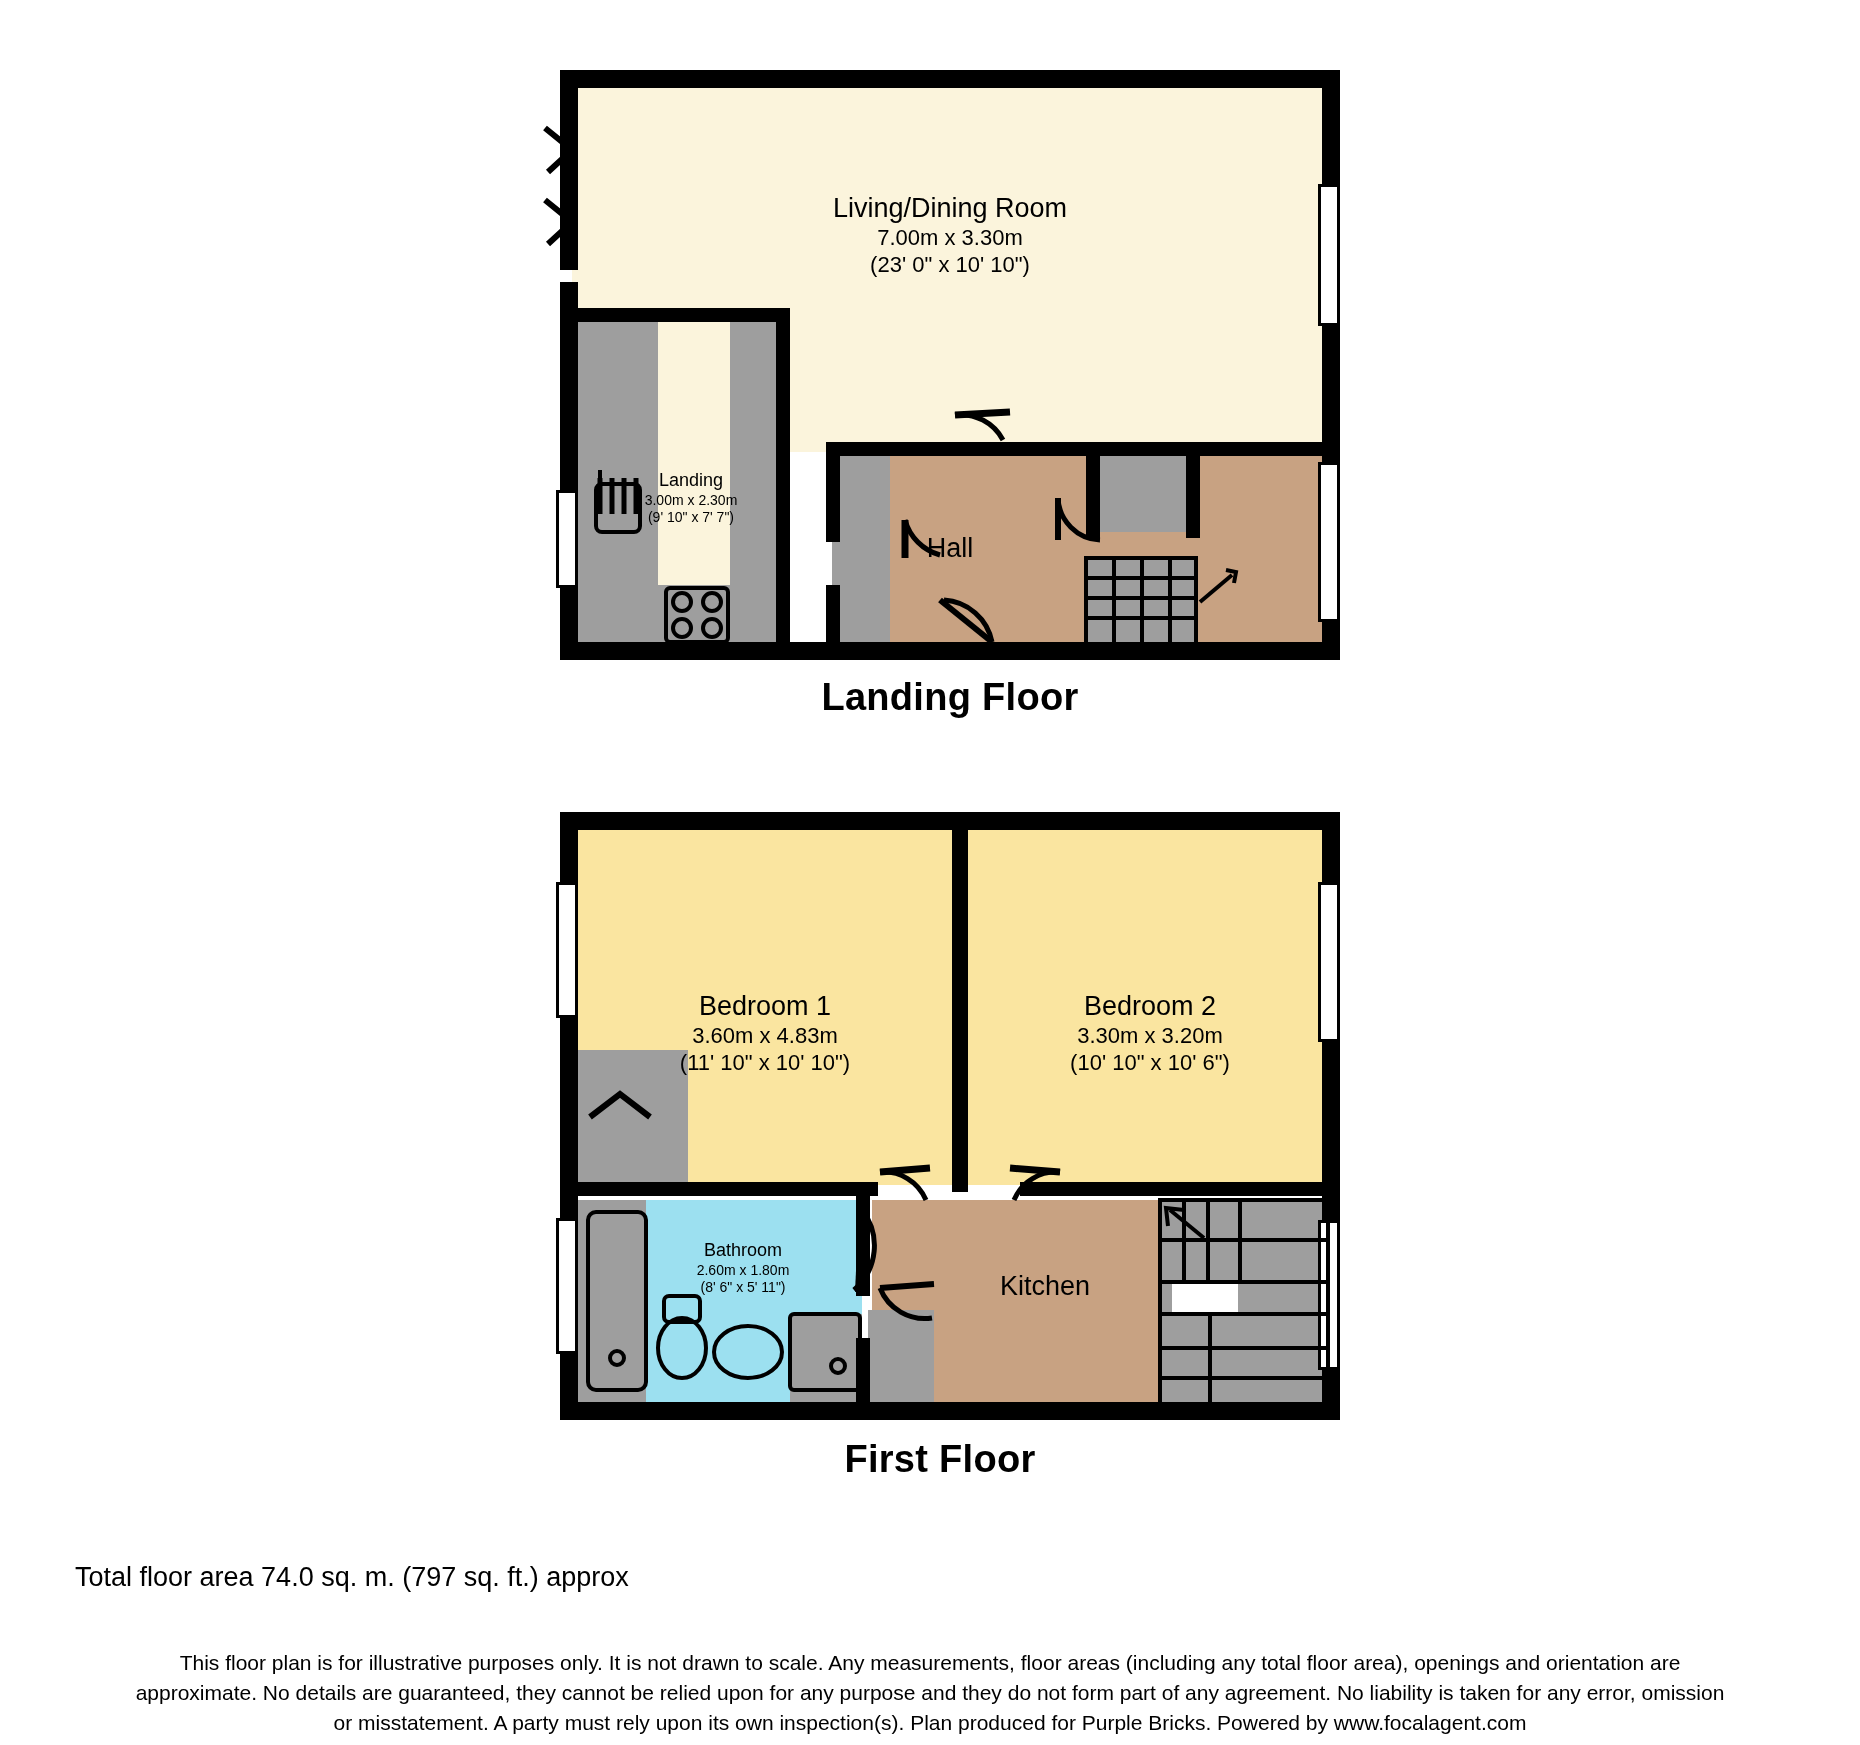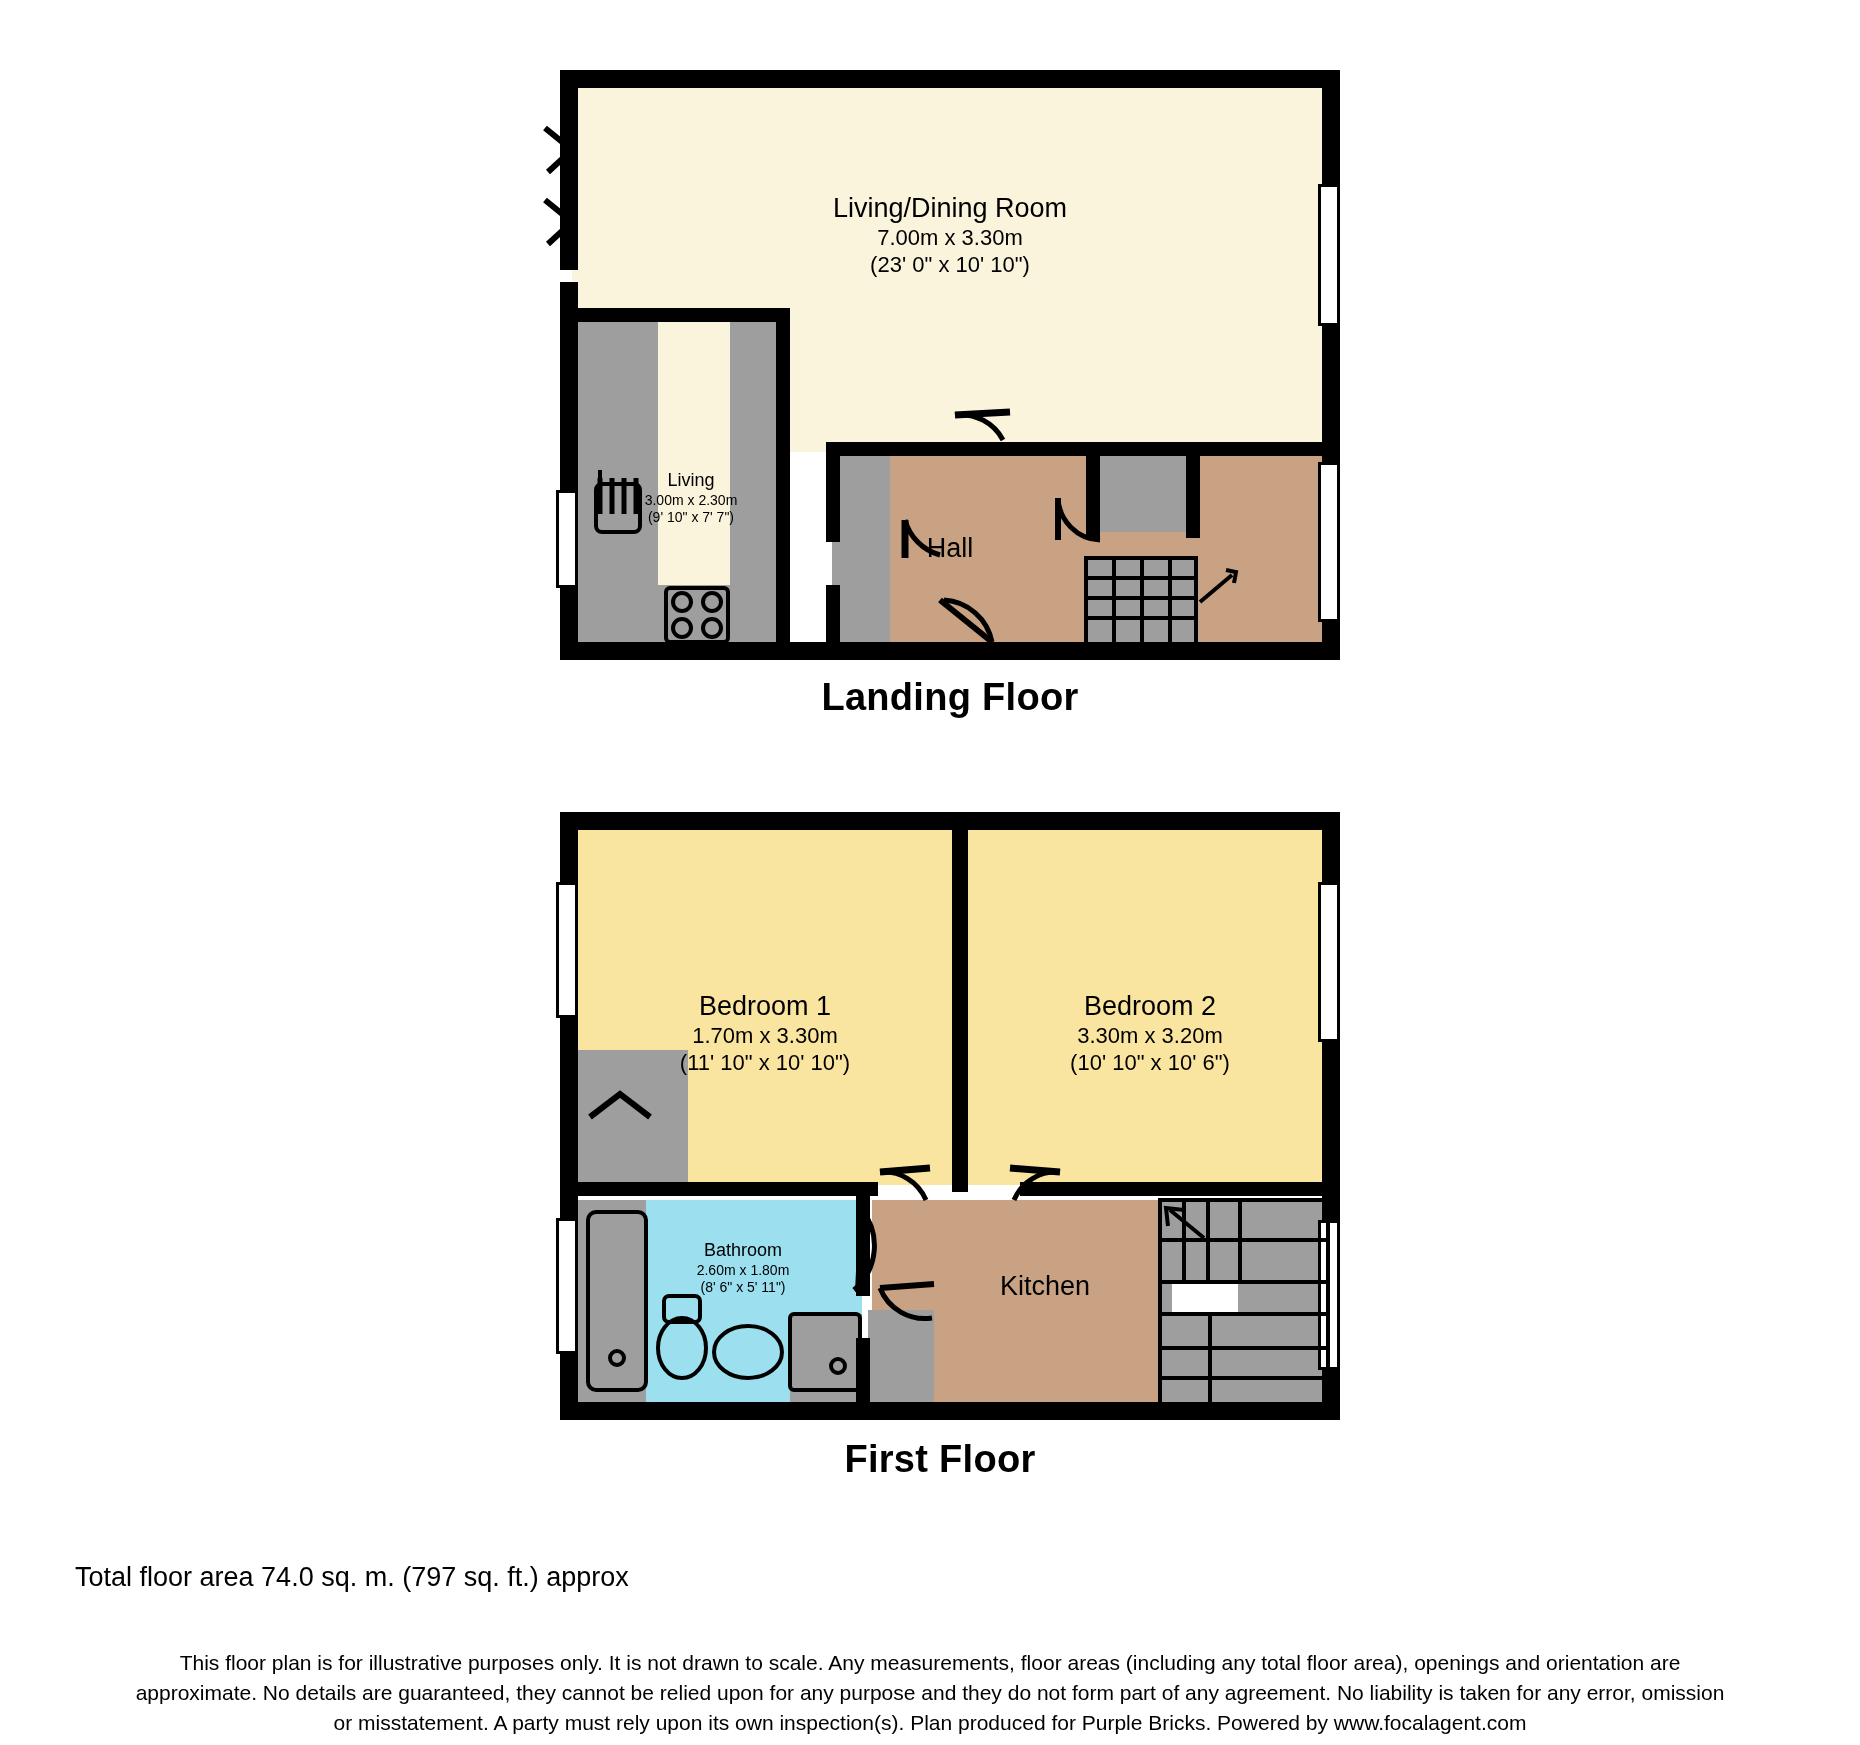--- a/index.html
+++ b/index.html
@@ -128,21 +128,21 @@
     <div class="window" style="left:1318px; top:462px; width:22px; height:160px;"></div>
     <div class="window" style="left:556px; top:490px; width:22px; height:98px;"></div>
 
     <div class="label" style="left:800px; top:192px; width:300px;">
       <div class="name">Living/Dining Room</div>
       <div class="dim">7.00m x 3.30m</div>
       <div class="dim">(23' 0" x 10' 10")</div>
     </div>
 
     <div class="label small" style="left:601px; top:470px; width:180px;">
-      <div class="name">Living</div>
+      <div class="name">Landing</div>
       <div class="dim">3.00m x 2.30m</div>
       <div class="dim">(9' 10" x 7' 7")</div>
     </div>
 
     <div class="label" style="left:880px; top:532px; width:140px;">
       <div class="name">Hall</div>
     </div>
 
     <div class="floor-title" style="left:660px; top:676px; width:580px;">Landing Floor</div>
   </div>
@@ -172,21 +172,21 @@
     <div class="wall" style="left:856px; top:406px; width:14px; height:100px;"></div>
     <div class="wall" style="left:856px; top:548px; width:14px; height:72px;"></div>
 
     <div class="window" style="left:556px; top:92px; width:22px; height:136px;"></div>
     <div class="window" style="left:1318px; top:92px; width:22px; height:160px;"></div>
     <div class="window" style="left:556px; top:428px; width:22px; height:136px;"></div>
     <div class="window" style="left:1318px; top:430px; width:22px; height:150px;"></div>
 
     <div class="label" style="left:625px; top:200px; width:280px;">
       <div class="name">Bedroom 1</div>
-      <div class="dim">1.70m x 3.30m</div>
+      <div class="dim">3.60m x 4.83m</div>
       <div class="dim">(11' 10" x 10' 10")</div>
     </div>
 
     <div class="label" style="left:1010px; top:200px; width:280px;">
       <div class="name">Bedroom 2</div>
       <div class="dim">3.30m x 3.20m</div>
       <div class="dim">(10' 10" x 10' 6")</div>
     </div>
 
     <div class="label small" style="left:648px; top:450px; width:190px;">

